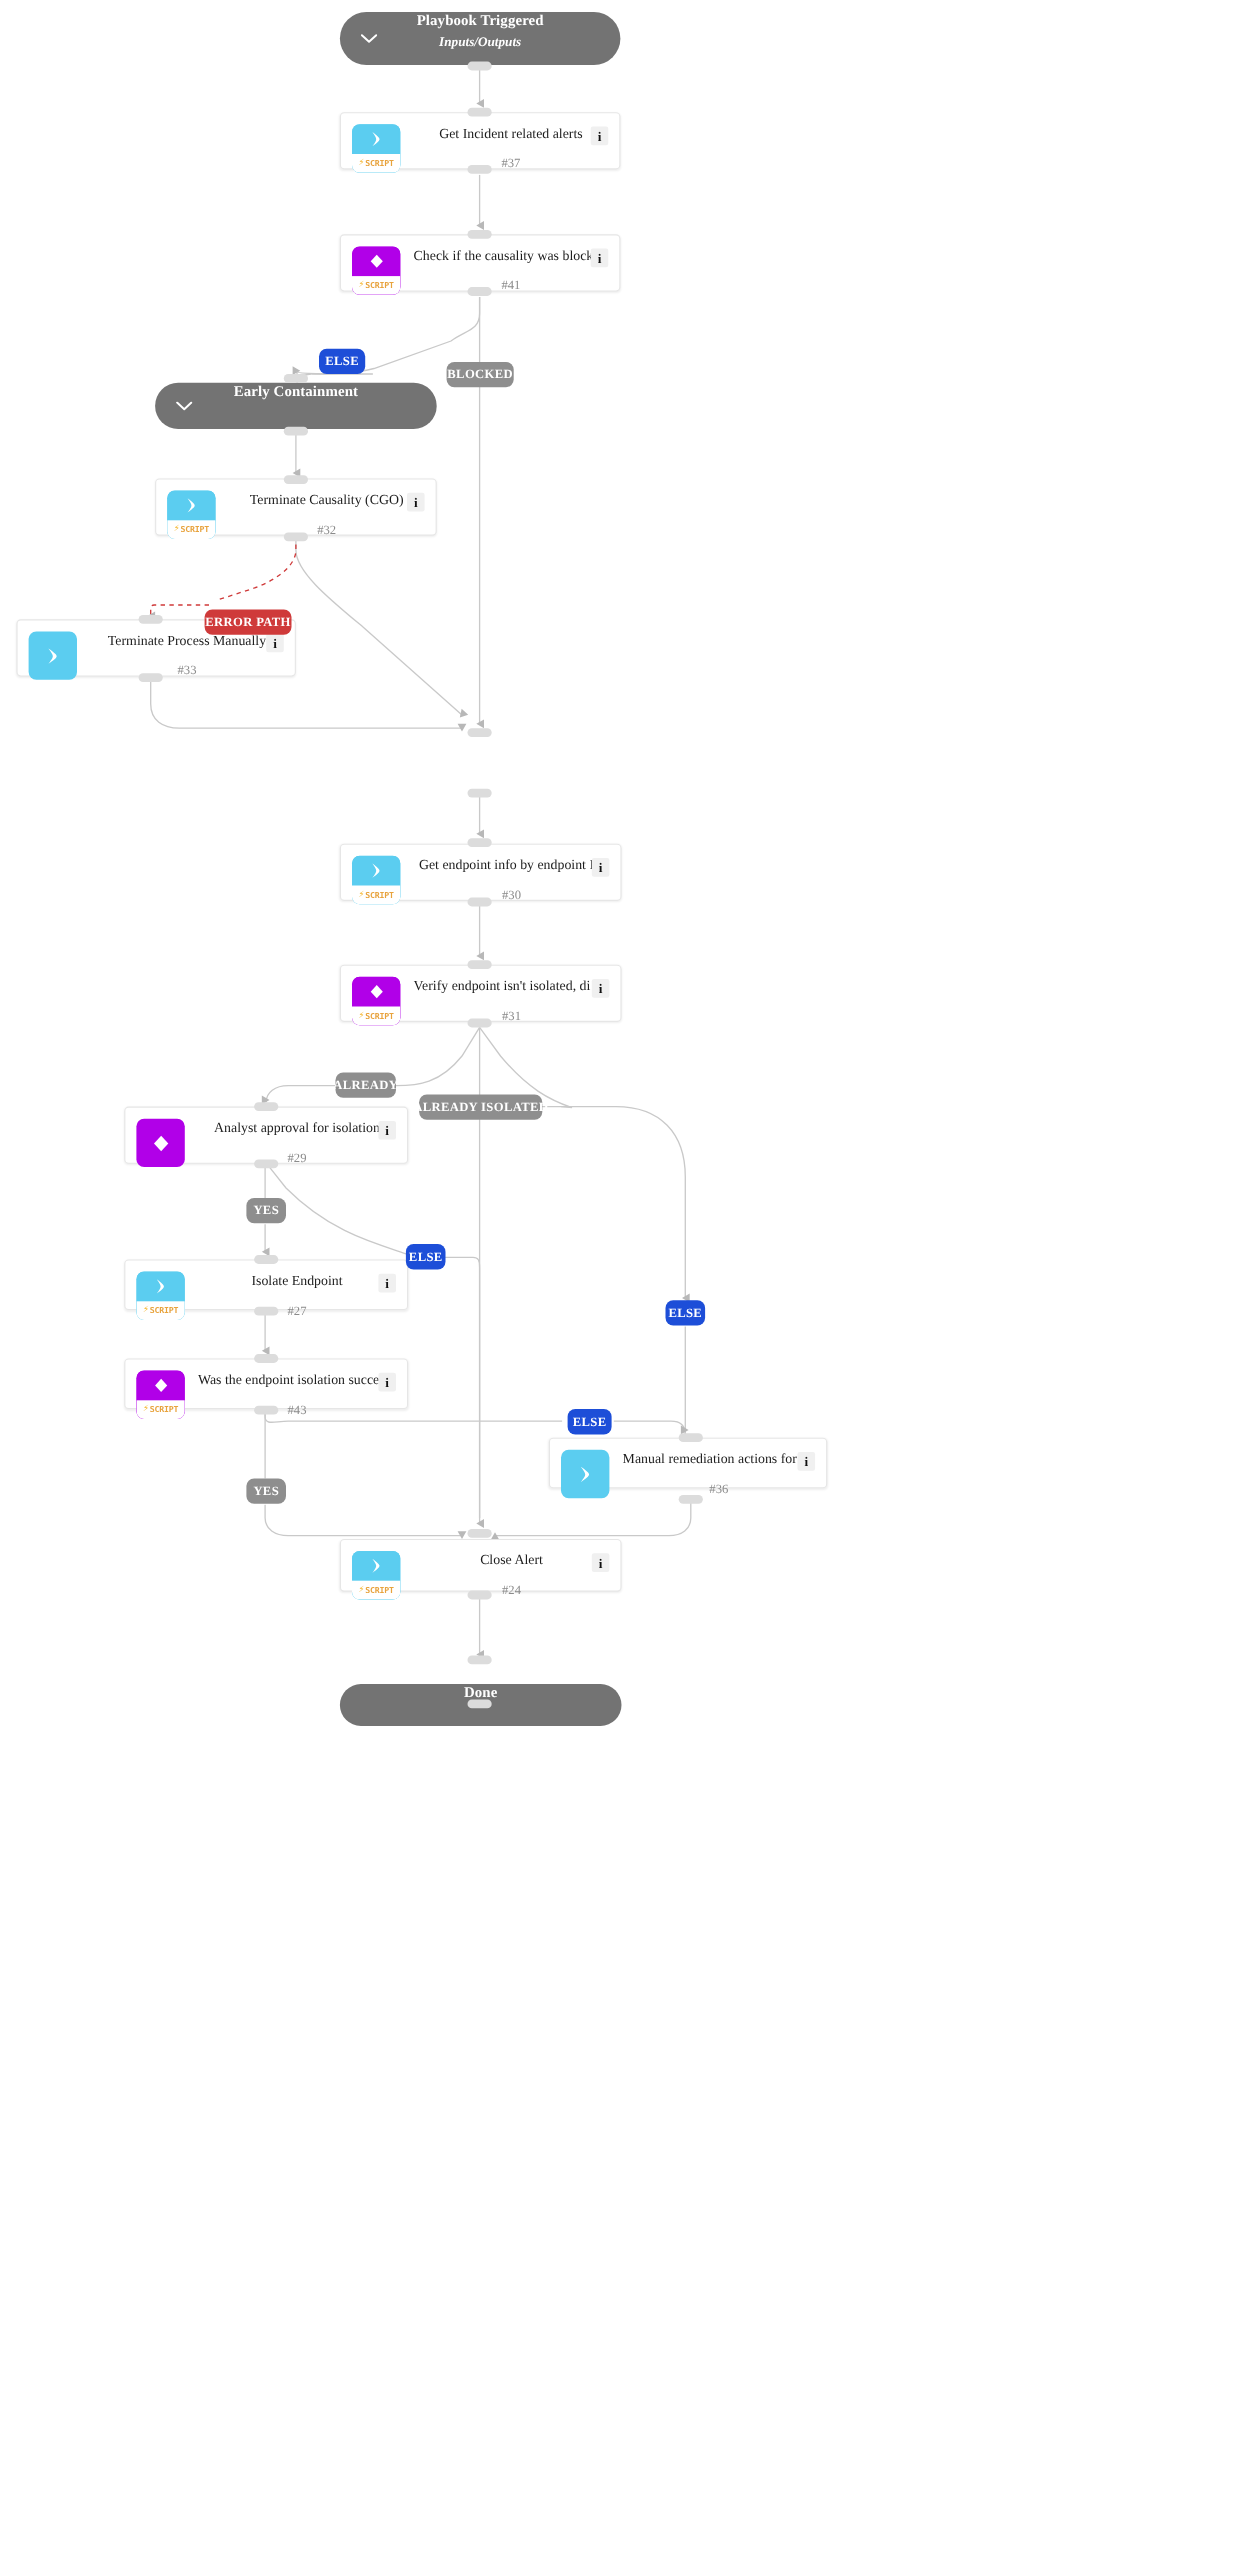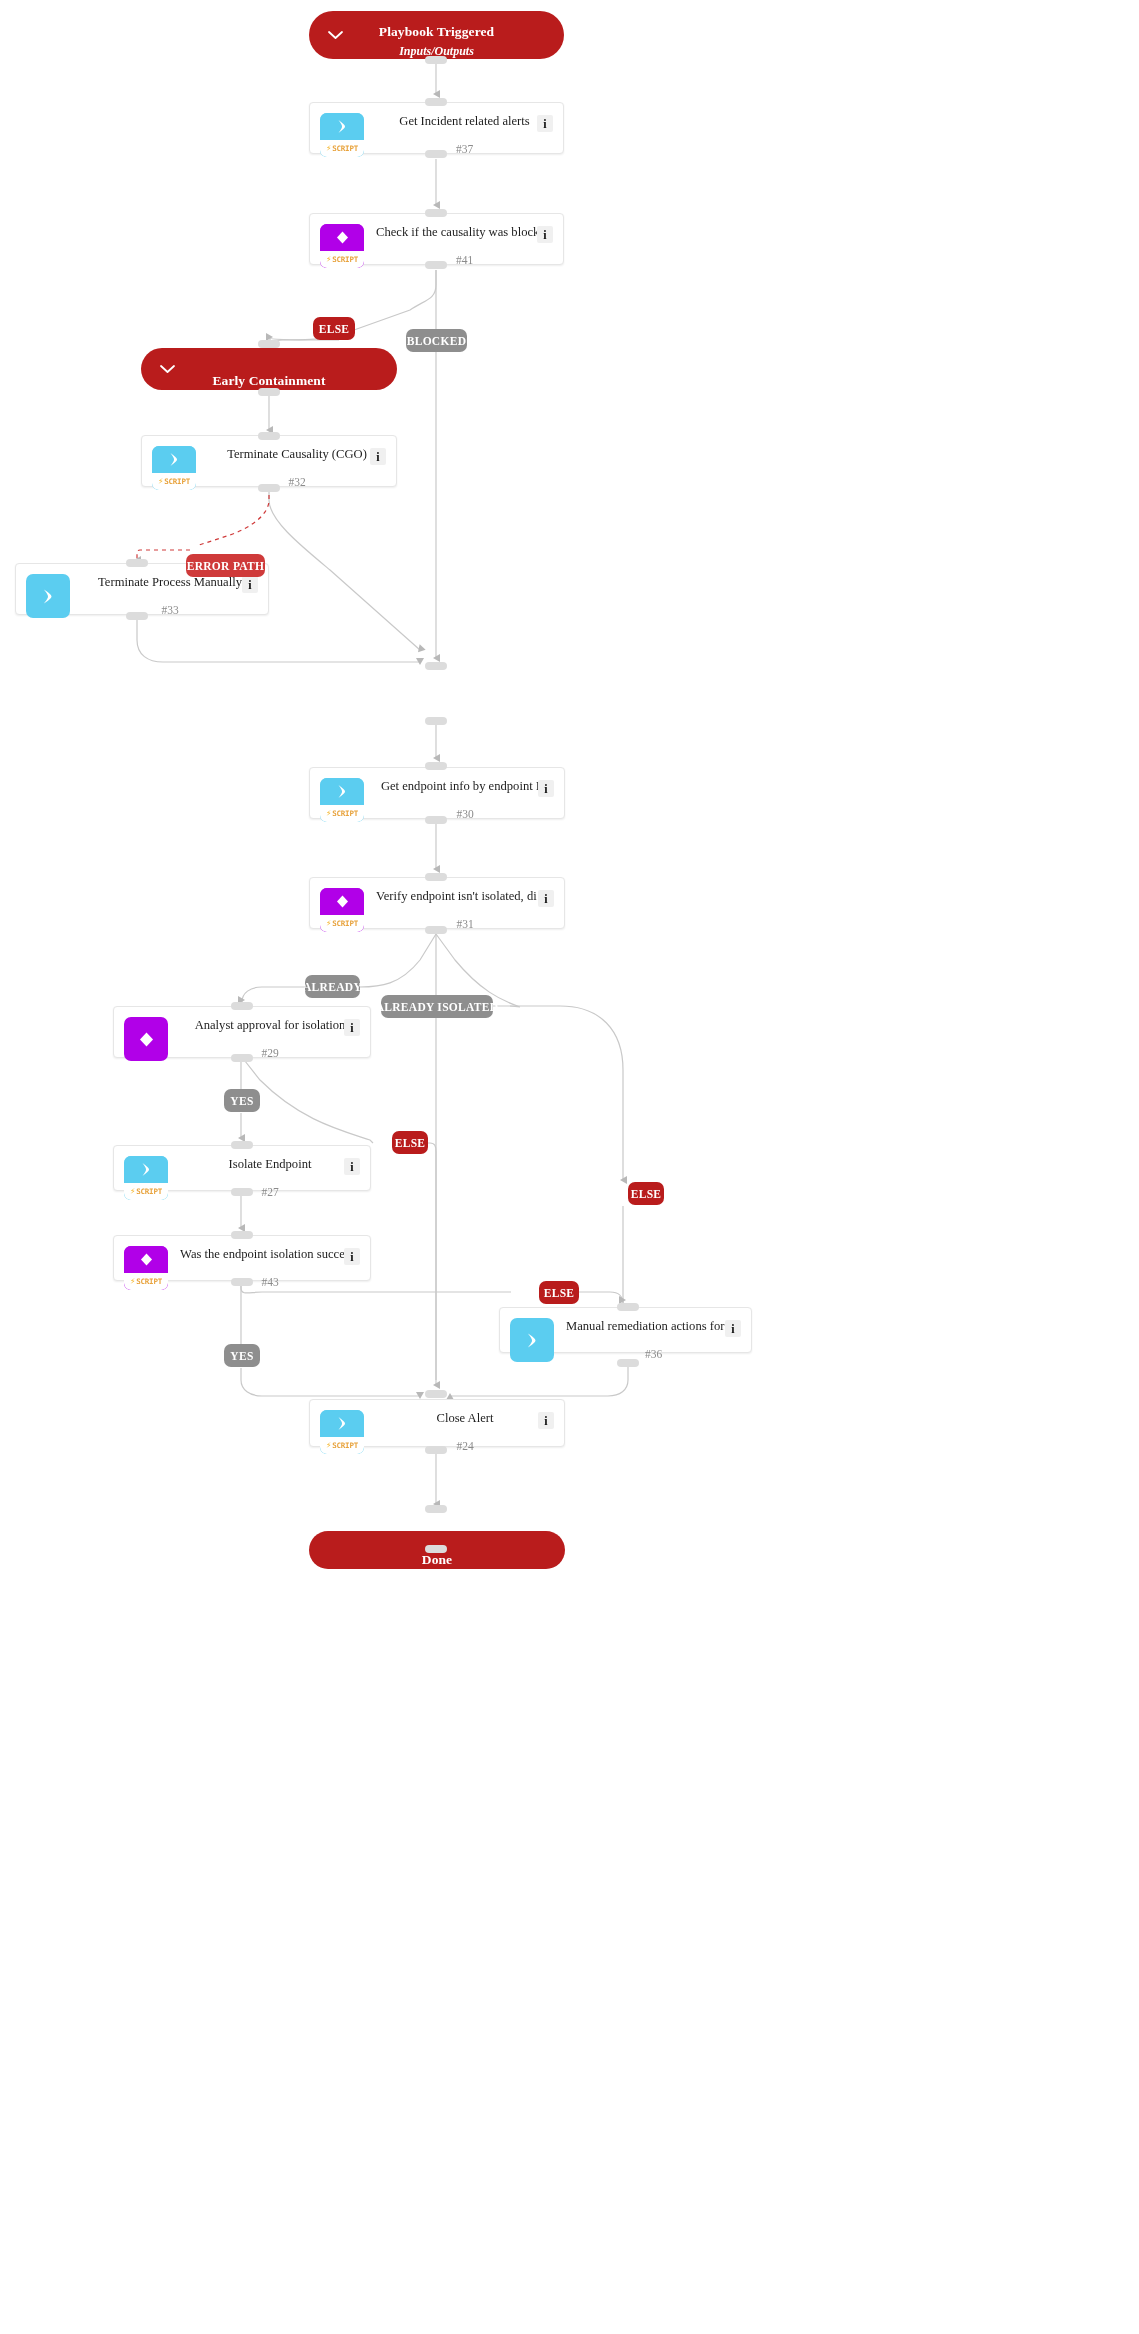--- a/index.html
+++ b/index.html
@@ -18,24 +18,24 @@
   #wires {
     position: absolute;
     left: 0; top: 0;
     width: 1139px; height: 2334px;
     pointer-events: none;
   }
 
   
   .section {
     position: absolute;
-    background: #b91c1c;
+    background: #737373;
     border-radius: 26px;
     display: flex;
-    align-items: flex-end;
+    align-items: flex-start;
     color: #ffffff;
     z-index: 4;
   }
   .section .chev {
     position: absolute;
     left: 18px; top: 50%;
     transform: translateY(-50%);
     width: 16px; height: 16px;
     display: flex; align-items: center; justify-content: center;
   }
@@ -157,21 +157,21 @@
     border-radius: 7px;
     color: #ffffff;
     font-size: 11.5px;
     font-weight: 700;
     letter-spacing: .3px;
     padding: 0 10px;
     height: 23px;
     z-index: 6;
     white-space: nowrap;
   }
-  .lbl.dark  { background: #b91c1c; border-radius: 7px; margin-left: 23px; }
+  .lbl.dark  { background: #1d4ed8; border-radius: 7px; }
   .lbl.grey  { background: #8e8e8e; }
   .lbl.red   { background: #cf3a3a; }
 </style>
 </head>
 <body>
 
 <div id="canvas">
 
   <svg id="wires" viewBox="0 0 1139 2334" xmlns="http://www.w3.org/2000/svg">
     <defs>

